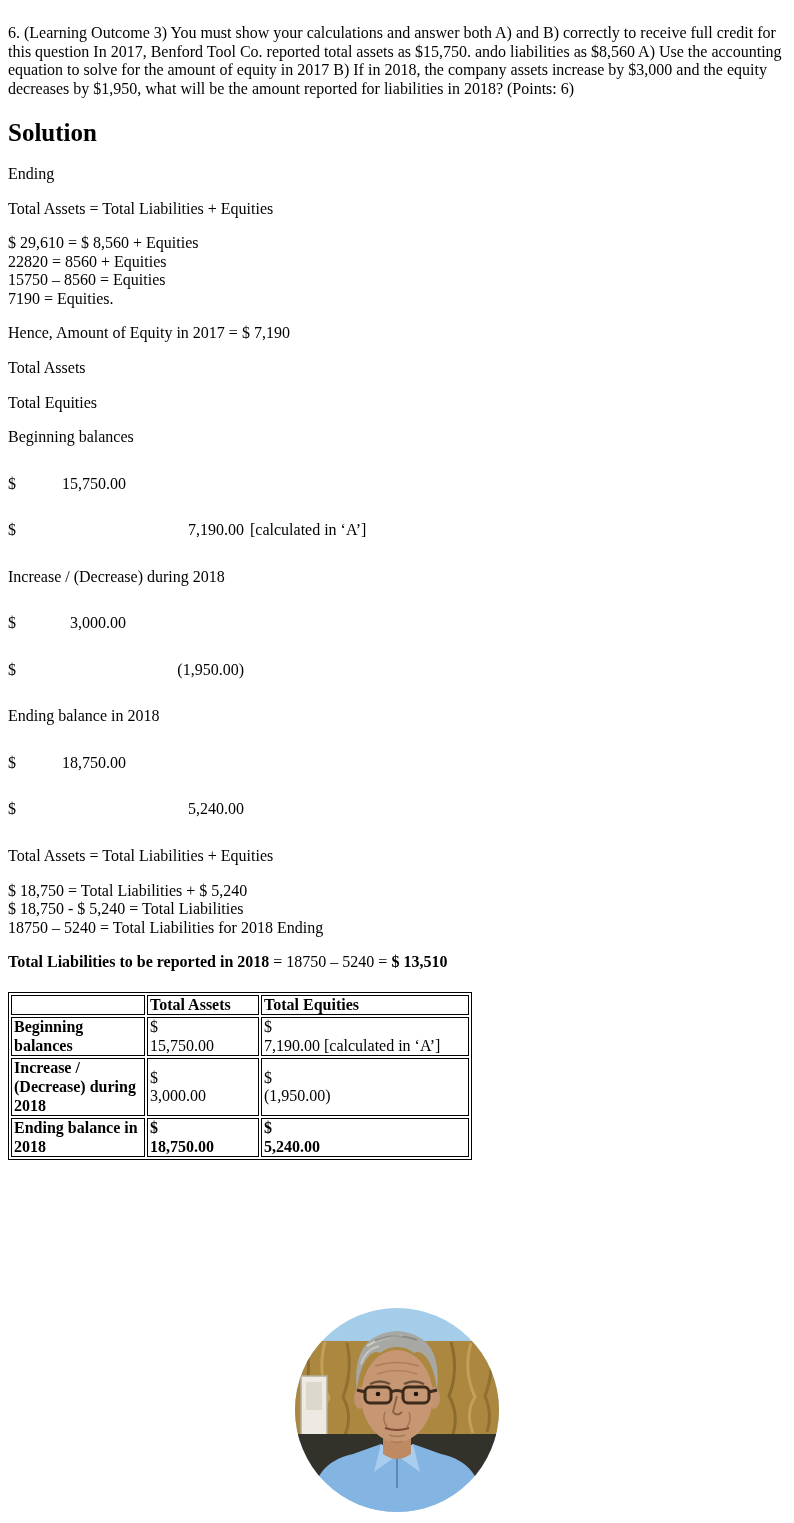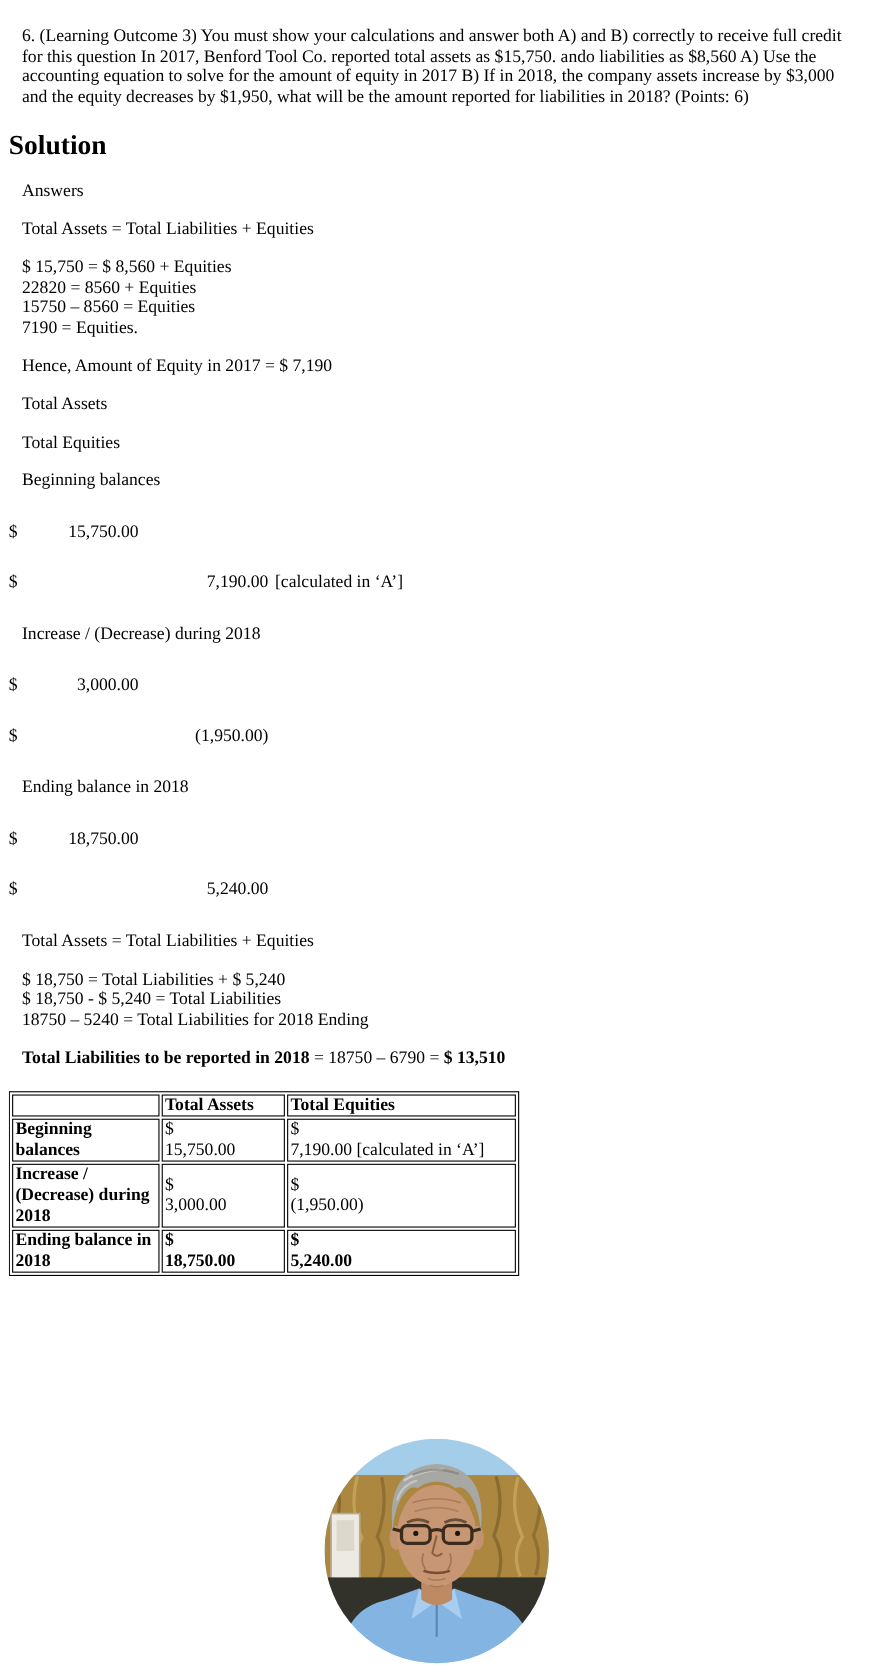--- a/index.html
+++ b/index.html
@@ -5,21 +5,21 @@
   * { box-sizing: border-box; }
   html, body { background: #ffffff; }
   body {
     margin: 8px;
     width: 778px;
     color: #000;
     font-family: "Liberation Serif", serif;
     font-size: 16px;
     line-height: 1.16;
   }
-  p { margin: 16px 12px; }
+  p { margin: 16px 0; }
   h3 {
     font-size: 25px;
     font-weight: bold;
     margin: 20px 0 18px 0;
     font-family: "Liberation Serif", serif;
   }
   .b { font-weight: normal; }
 
   
   .money { margin: 28px 0; }
@@ -73,25 +73,25 @@
     color: #000;
   }
 </style>
 </head>
 <body>
 
 <p>6. (Learning Outcome 3) You must show your calculations and answer both A) and B) correctly to receive full credit for this question In 2017, Benford Tool Co. reported total assets as $15,750. ando liabilities as $8,560 A) Use the accounting equation to solve for the amount of equity in 2017 B) If in 2018, the company assets increase by $3,000 and the equity decreases by $1,950, what will be the amount reported for liabilities in 2018? (Points: 6)</p>
 
 <h3>Solution</h3>
 
-<p>Answers</p>
+<p>Ending</p>
 
 <p>Total Assets = Total Liabilities + Equities</p>
 
-<p><span>$ 15,750 = $ 8,560 + Equities</span><br>
+<p><span>$ 29,610 = $ 8,560 + Equities</span><br>
 <span>22820 = 8560 + Equities</span><br>
 <span>15750 – 8560 = Equities</span><br>
 <span>7190 = Equities.</span></p>
 
 <p class="b">Hence, Amount of Equity in 2017 = $ 7,190</p>
 
 <p class="b">Total Assets</p>
 
 <p class="b">Total Equities</p>
 
@@ -112,21 +112,21 @@
 <p class="money b"><span class="cur">$</span><span class="amt amt-assets">18,750.00</span></p>
 
 <p class="money b"><span class="cur">$</span><span class="amt amt-equities">5,240.00</span></p>
 
 <p>Total Assets = Total Liabilities + Equities</p>
 
 <p><span>$ 18,750 = Total Liabilities + $ 5,240</span><br>
 <span>$ 18,750 - $ 5,240 = Total Liabilities</span><br>
 <span>18750 – 5240 = Total Liabilities for 2018 Ending</span></p>
 
-<p><strong>Total Liabilities to be reported in 2018</strong><span> = 18750 – 6790 = </span><strong>$ 13,510</strong></p>
+<p><strong>Total Liabilities to be reported in 2018</strong><span> = 18750 – 5240 = </span><strong>$ 13,510</strong></p>
 
 <table class="summary">
   <colgroup>
       <col class="c1">
       <col class="c2">
       <col class="c3">
     </colgroup>
   <tbody>
       <tr>
     <th></th>

